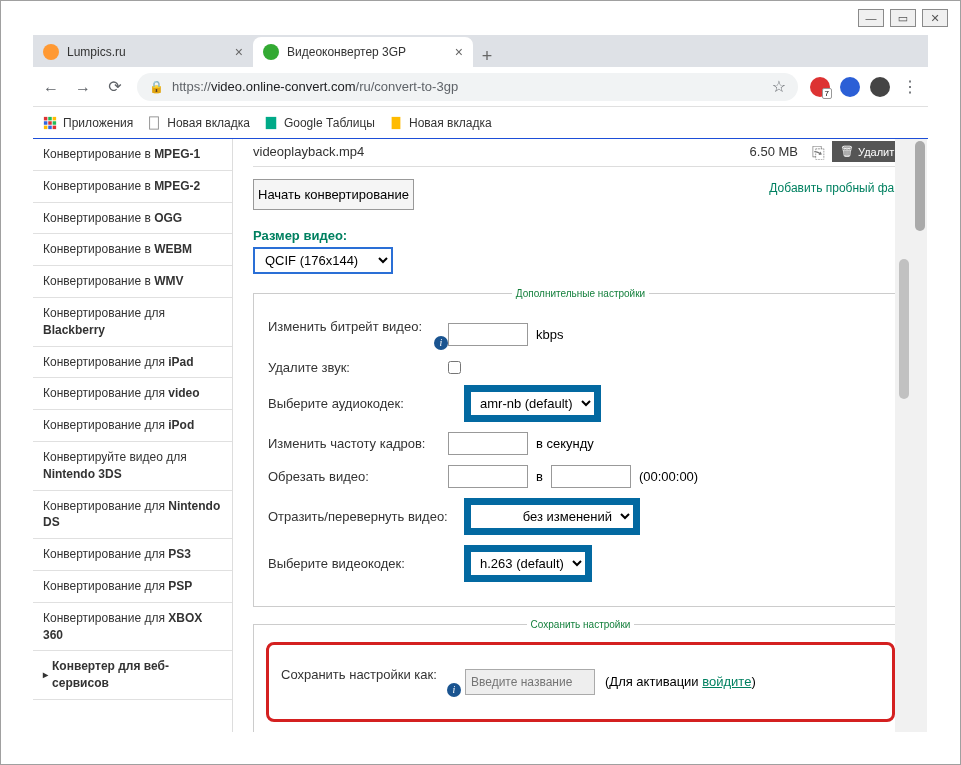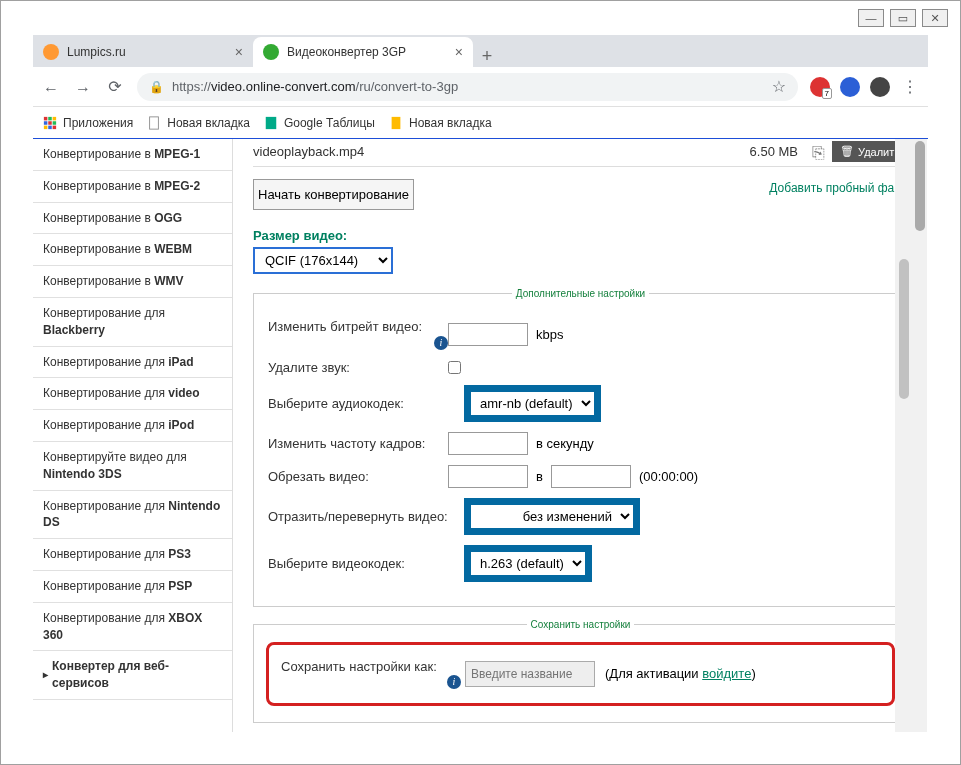--- a/index.html
+++ b/index.html
@@ -61,21 +61,21 @@
 
 .form-row { display: flex; align-items: center; margin: 10px 0; font-size: 13px; }
 .form-label { width: 180px; color: #333; position: relative; }
 .info-icon { display: inline-block; width: 14px; height: 14px; background: #1a5490; color: #fff; border-radius: 50%; font-size: 10px; text-align: center; line-height: 14px; font-style: italic; font-family: serif; vertical-align: middle; }
 .form-input { border: 1px solid #999; padding: 3px 5px; font-size: 13px; width: 80px; }
 .form-select { border: 7px solid #0369a1; padding: 3px 5px; font-size: 13px; background: #fff; margin-left: 16px; }
 .form-select.wide { width: 176px; text-align: right; }
 .unit { margin-left: 8px; font-size: 13px; }
 
 .save-fieldset { border: 1px solid #ccc; margin-top: 12px; padding: 10px 14px 14px; }
-.highlight-box { border: 3px solid #d42020; border-radius: 8px; padding: 14px 12px; margin: 2px -2px; }
+.highlight-box { border: 3px solid #d42020; border-radius: 8px; padding: 22px 12px; margin: 2px -2px; }
 .save-row { display: flex; align-items: center; font-size: 13px; }
 .save-input { border: 1px solid #aaa; background: #eee; padding: 5px; width: 130px; font-size: 12px; color: #c2410c; margin-left: 4px; }
 .login-link { color: #008060; text-decoration: underline; cursor: pointer; }
 
 .outer-scroll { position: absolute; right: 33px; top: 138px; bottom: 32px; width: 16px; background: #f1f1f1; }
 .outer-thumb { position: absolute; right: 2px; top: 2px; width: 10px; height: 90px; background: #aaa; border-radius: 5px; }
 </style>
 </head>
 <body>
 

